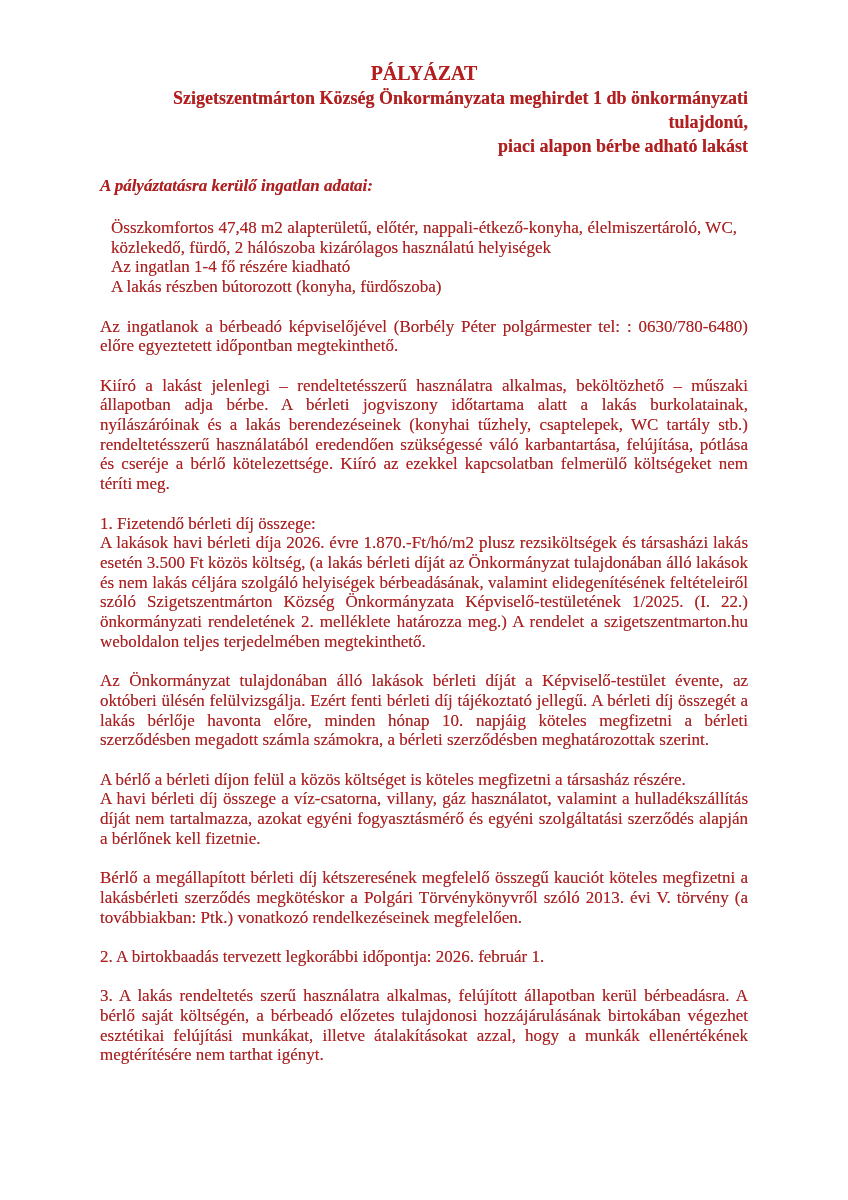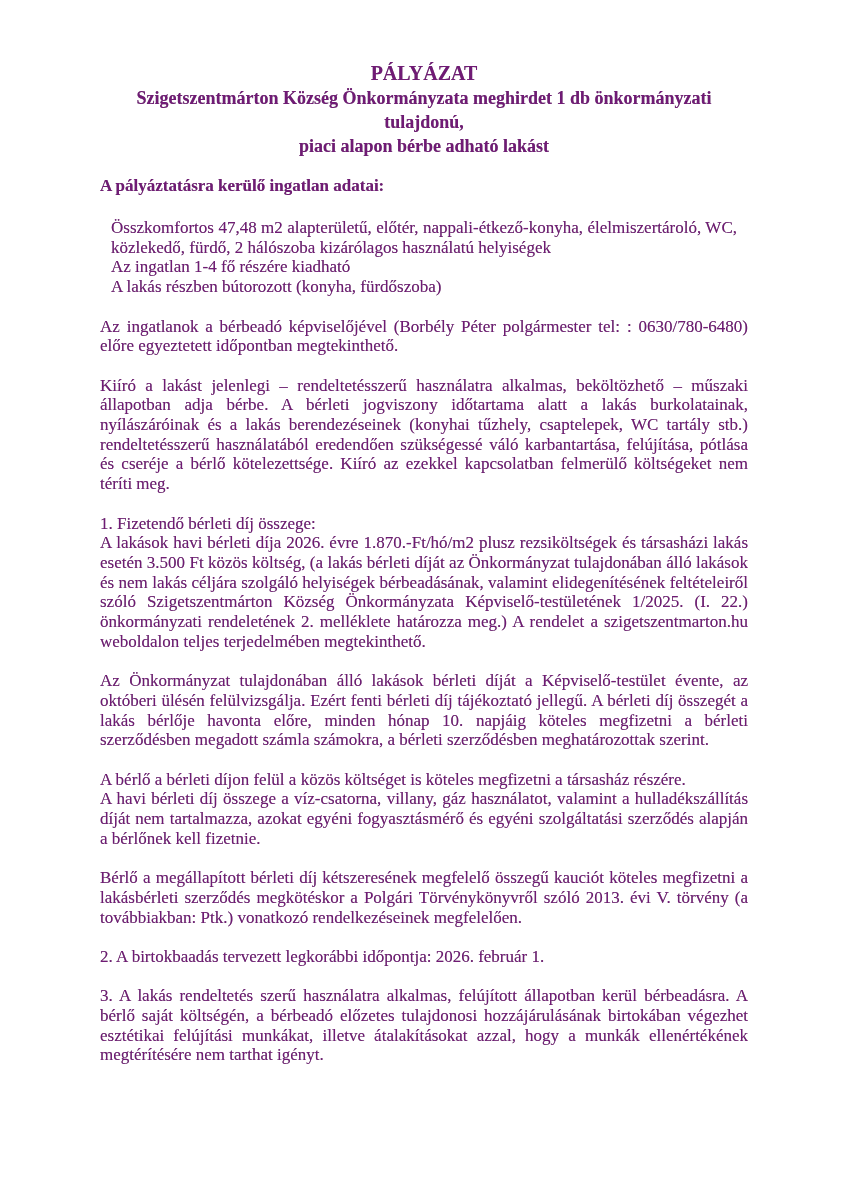--- a/index.html
+++ b/index.html
@@ -10,21 +10,21 @@
   .page {
     position: relative;
     width: 848px;
     height: 1200px;
     box-sizing: border-box;
     padding: 60px 100px 0 100px;
     background: #ffffff;
     font-family: "Liberation Serif", "DejaVu Serif", serif;
     font-size: 17px;
     line-height: 19.7px;
-    color: #701a75;
+    color: #b91c1c;
     overflow: hidden;
     text-shadow: 0 0 0.5px rgba(60,60,60,0.55);
   }
   .doc-title {
     margin: 0;
     font-size: 20px;
     line-height: 26px;
     font-weight: bold;
     text-align: center;
   }
@@ -37,29 +37,30 @@
   }
   .emph-underline {
     font-style: italic;
     text-decoration: underline;
   }
   .announcement {
     margin: 0 0 18px 0;
     font-size: 18px;
     line-height: 24px;
     font-weight: bold;
-    text-align: center;
+    text-align: right;
     white-space: pre-line;
   }
   .section-heading {
     margin: 0 0 22px 0;
     font-size: 17px;
     line-height: 20px;
     font-weight: bold;
     text-align: left;
+    font-style: italic;
   }
   .property-address {
     text-decoration: underline;
   }
   .para {
     margin: 0 0 19.7px 0;
     text-align: justify;
     white-space: pre-line;
   }
   .property-block {

